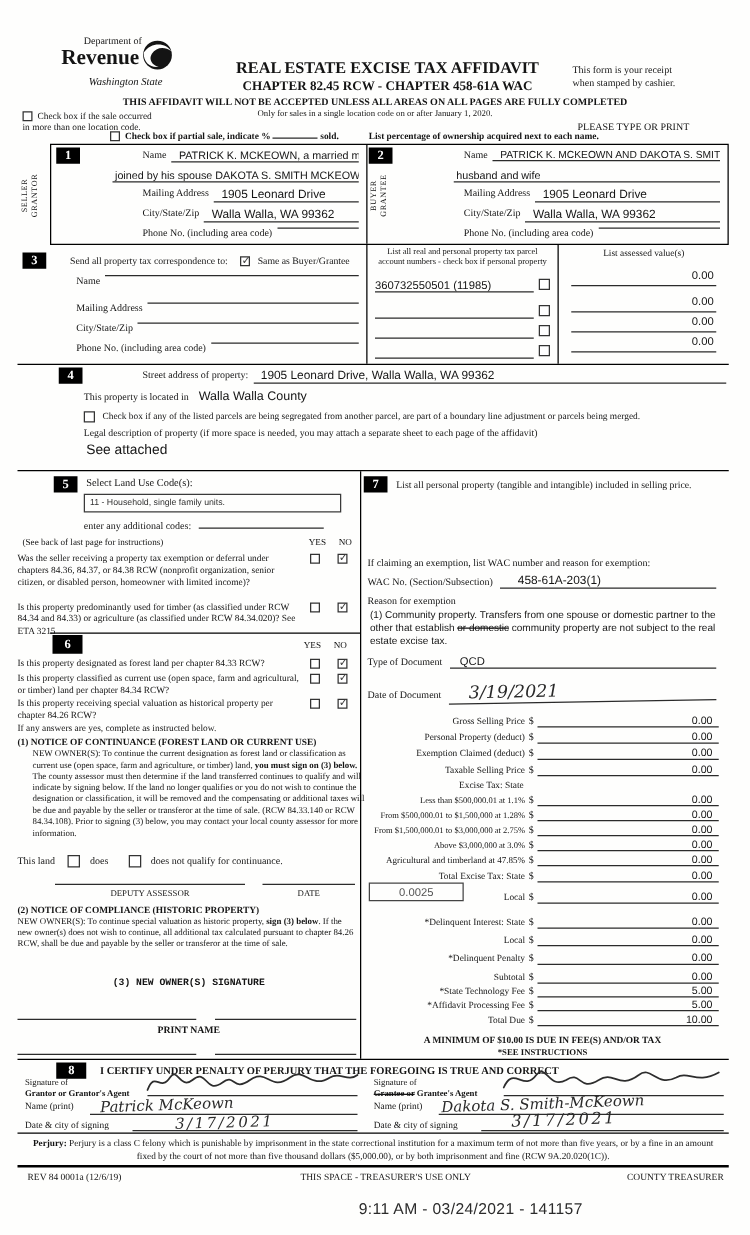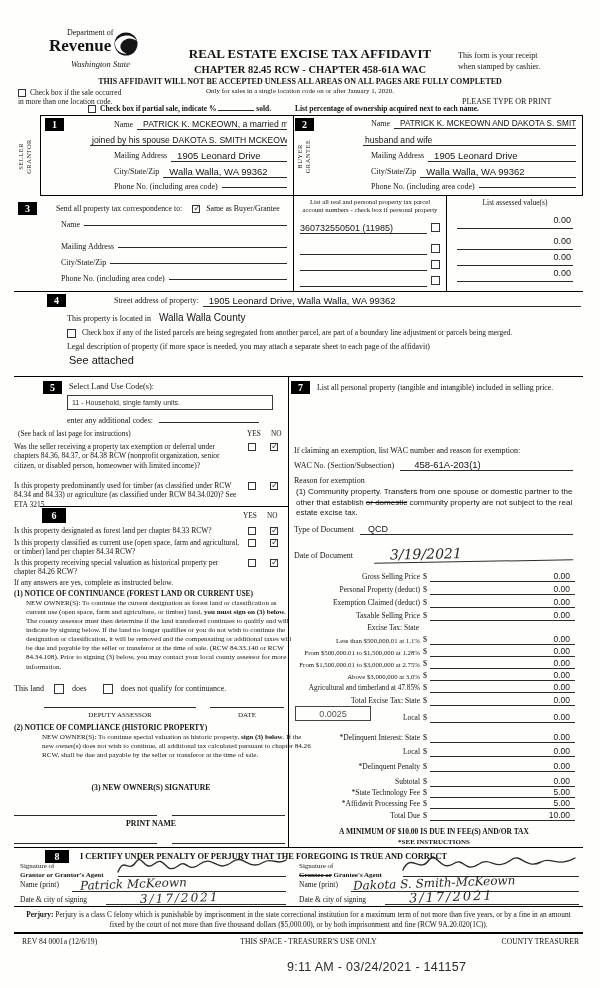--- a/index.html
+++ b/index.html
@@ -8,21 +8,21 @@
   .abs { position:absolute; }
   .sans { font-family:"Liberation Sans", sans-serif; }
   .hand { font-family:"DejaVu Serif", serif; font-style:italic; color:#2a2a2a; }
   .b { font-weight:bold; }
   .ctr { text-align:center; }
   .nw { white-space:nowrap; }
   .cb { display:inline-block; width:8px; height:8px; border:1px solid #333; background:#fff; position:relative; vertical-align:middle; flex:none; }
   .cb.checked::after { content:"\2713"; position:absolute; left:0px; top:-3px; font-size:9px; color:#444; }
   .badge { position:absolute; background:#000; color:#fff; width:19px; height:13px; line-height:13px; text-align:center; font-size:10px; font-weight:bold; }
   .ul { border-bottom:1px solid #2b2b2b; }
-  .frow { position:absolute; left:0; right:6px; display:flex; align-items:center; font-size:8px;padding-left:47px; }
+  .frow { position:absolute; left:0; right:6px; display:flex; align-items:flex-start; font-size:8px;padding-left:47px; }
   .frow .lbl { white-space:nowrap; margin-right:4px; padding-bottom:1px; }
   .frow .val { flex:1; border-bottom:1px solid #2b2b2b; font-family:"Liberation Sans",sans-serif; font-size:9.5px; padding:0 2px 0 6px; white-space:nowrap; overflow:hidden; }
   .vlabel { position:absolute; width:44px; text-align:center; font-size:6.5px; line-height:1.3; letter-spacing:.5px; transform:rotate(-90deg); }
   .q { position:absolute; left:0; width:274px; }
   .qtext { width:226px; font-size:7.5px; line-height:1.24; }
   .qcb1 { position:absolute; left:234px; top:1px; }
   .qcb2 { position:absolute; left:256px; top:1px; }
   .small7 { font-size:7px; line-height:1.28; }
   .fee-row { display:flex; align-items:flex-end; height:13px; }
   .fee-label { flex:1; text-align:right; font-size:7.5px; padding-right:3px; white-space:nowrap; padding-bottom:1px; }
@@ -279,25 +279,25 @@
         <span class="cb" style="width:10px;height:10px;margin:0 6px 0 14px;"></span>
         <span>does not qualify for continuance.</span>
       </div>
 
       <div class="abs ul" style="top:330px;left:30px;width:152px;"></div>
       <div class="abs ul" style="top:330px;left:196px;width:74px;"></div>
       <div class="abs ctr" style="top:334px;left:30px;width:152px;font-size:7px;">DEPUTY ASSESSOR</div>
       <div class="abs ctr" style="top:334px;left:196px;width:74px;font-size:7px;">DATE</div>
 
       <div class="abs b" style="top:346px;left:0;font-size:7.5px;">(2) NOTICE OF COMPLIANCE (HISTORIC PROPERTY)</div>
-      <div class="abs small7" style="top:356px;left:0;width:272px;font-size:7.1px;margin-left:28px;">
+      <div class="abs small7" style="top:356px;left:0;width:272px;font-size:7.1px;">
         <span>NEW OWNER(S): To continue special valuation as historic property, </span><span class="b">sign (3) below</span><span>. If the new owner(s) does not wish to continue, all additional tax calculated pursuant to chapter 84.26 RCW, shall be due and payable by the seller or transferor at the time of sale.</span>
       </div>
 
-      <div class="abs b ctr" style="top:406px;left:0;width:274px;font-size:7.8px;">(3) NEW OWNER(S) SIGNATURE</div>
+      <div class="abs b ctr" style="top:406px;left:0;width:274px;font-size:7.8px;font-family:Liberation Mono, monospace;">(3) NEW OWNER(S) SIGNATURE</div>
       <div class="abs ul" style="top:438px;left:0;width:143px;"></div>
       <div class="abs ul" style="top:438px;left:158px;width:113px;"></div>
       <div class="abs b ctr" style="top:442px;left:0;width:274px;font-size:7.8px;">PRINT NAME</div>
       <div class="abs ul" style="top:466px;left:0;width:143px;"></div>
       <div class="abs ul" style="top:466px;left:158px;width:113px;"></div>
     </div>
 
     <div style="flex:1;position:relative;border-left:1.5px solid #000;">
       <span class="badge" style="top:4px;left:2px;">7</span>
       <div class="abs nw" style="top:6px;left:28px;font-size:7.8px;">List all personal property (tangible and intangible) included in selling price.</div>
@@ -313,21 +313,21 @@
       <div class="abs sans" style="top:110px;left:7px;width:282px;font-size:8px;line-height:1.32;">
         <span>(1) Community property. Transfers from one spouse or domestic partner to the other that establish </span><span style="text-decoration:line-through;">or domestic</span><span> community property are not subject to the real estate excise tax.</span>
       </div>
 
       <div class="abs" style="top:147px;left:5px;right:10px;display:flex;align-items:flex-end;">
         <span class="nw" style="font-size:8px;margin-right:6px;padding-bottom:1px;">Type of Document</span>
         <span class="ul sans" style="flex:1;font-size:9px;padding-left:8px;">QCD</span>
       </div>
 
       <div class="abs" style="top:161px;left:5px;right:10px;display:flex;align-items:flex-end;height:24px;">
-        <span class="nw" style="font-size:8px;margin-right:21px;padding-bottom:2px;">Date of Document</span>
+        <span class="nw" style="font-size:8px;margin-right:6px;padding-bottom:2px;">Date of Document</span>
         <span class="ul hand" style="flex:1;font-size:14px;padding-left:16px;transform:rotate(-1deg);">3/19/2021</span>
       </div>
 
       <div class="abs" style="top:192px;left:4px;right:8px;">
         <div class="fee-row">
             <span class="fee-label">Gross Selling Price</span>
             <span class="fee-d">$</span>
             <span class="fee-line">0.00</span>
           </div>
         <div class="fee-row">

